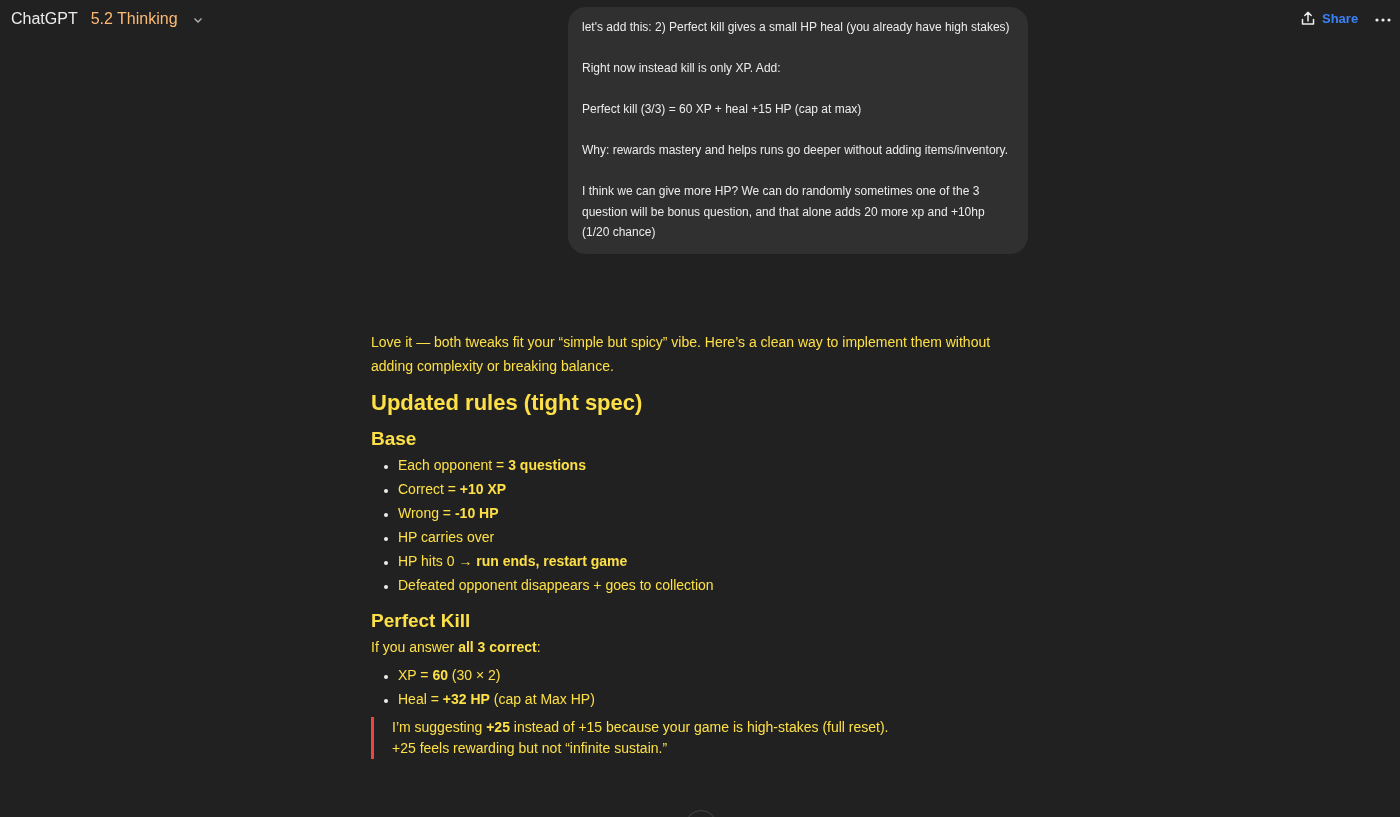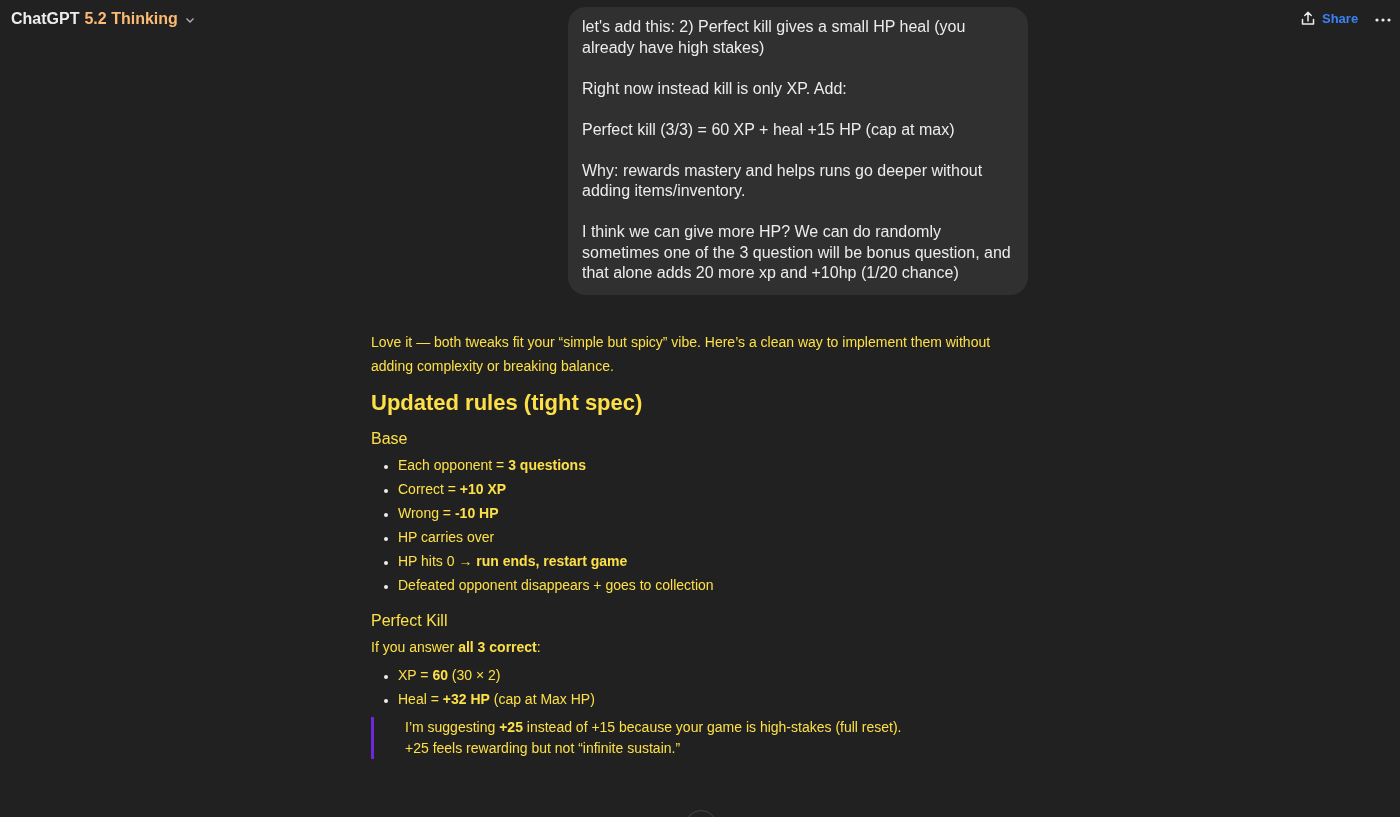--- a/index.html
+++ b/index.html
@@ -5,55 +5,55 @@
     html, body { margin: 0; padding: 0; }
     body {
       width: 1400px; height: 817px; overflow: hidden;
       background: #212121; color: #ececec;
       font-family: "Liberation Sans", sans-serif;
       position: relative;
     }
     .topbar { position: absolute; top: 0; left: 0; right: 0; height: 40px; }
     .model-picker {
       position: absolute; left: 11px; top: 10px;
-      font-size: 16px; display: flex; align-items: center; gap: 5px; cursor: pointer; font-weight: bold;
+      font-size: 16px; display: flex; align-items: center; gap: 13px; cursor: pointer;
     }
     .model-picker .brand { color: #ececec; }
     .model-picker .variant { color: #fdba74; }
     .model-picker svg { margin-left: 2px; margin-top: 2px; }
     .share-btn {
       position: absolute; left: 1301px; top: 11px;
       display: flex; align-items: center; gap: 7px;
       font-size: 13px; font-weight: bold; color: #3b82f6; cursor: pointer;
     }
     .more-btn { position: absolute; left: 1372px; top: 10px; width: 24px; height: 20px; cursor: pointer; }
 
     .user-bubble {
       position: absolute; left: 568px; top: 7px; width: 460px;
       box-sizing: border-box; padding: 10px 14px 11px 14px;
       background: #303030; border-radius: 18px;
-      font-size: 16px; line-height: 20.5px; color: #ececec;
+      font-size: 12px; line-height: 20.5px; color: #ececec;
     }
     .user-bubble p { margin: 0; }
     .user-bubble p + p { margin-top: 20.5px; }
 
     .assistant {
       position: absolute; left: 371px; top: 330px; width: 640px;
       font-size: 14px; line-height: 24px; color: #fde047;
     }
     .assistant p { margin: 0; }
     .intro { margin-bottom: 0; }
     h3 { font-size: 22px; font-weight: bold; margin: 13px 0 0 0; line-height: 24px; }
-    h4 { font-size: 16px; font-weight: normal; margin: 12px 0 2px 0; line-height: 24px; }
+    h4 { font-size: 19px; font-weight: bold; margin: 12px 0 2px 0; line-height: 24px; }
     ul { margin: 0; padding-left: 27px; }
     li { line-height: 24px; }
     li::marker { color: #ececec; font-size: 12px; }
     b { font-weight: bold; }
     .blockquote {
-      margin: 6px 0 0 0; padding-left: 31px; border-left: 3px solid #6d28d9;
+      margin: 6px 0 0 0; padding-left: 18px; border-left: 3px solid #ef4444;
       line-height: 21px;
     }
     .after { margin-top: 18px !important; }
     .scroll-btn {
       position: absolute; left: 685px; top: 810px; width: 30px; height: 30px;
       border-radius: 50%; border: 1px solid #444; background: #212121; cursor: pointer;
     }
   </style>
 </head>
 <body>

